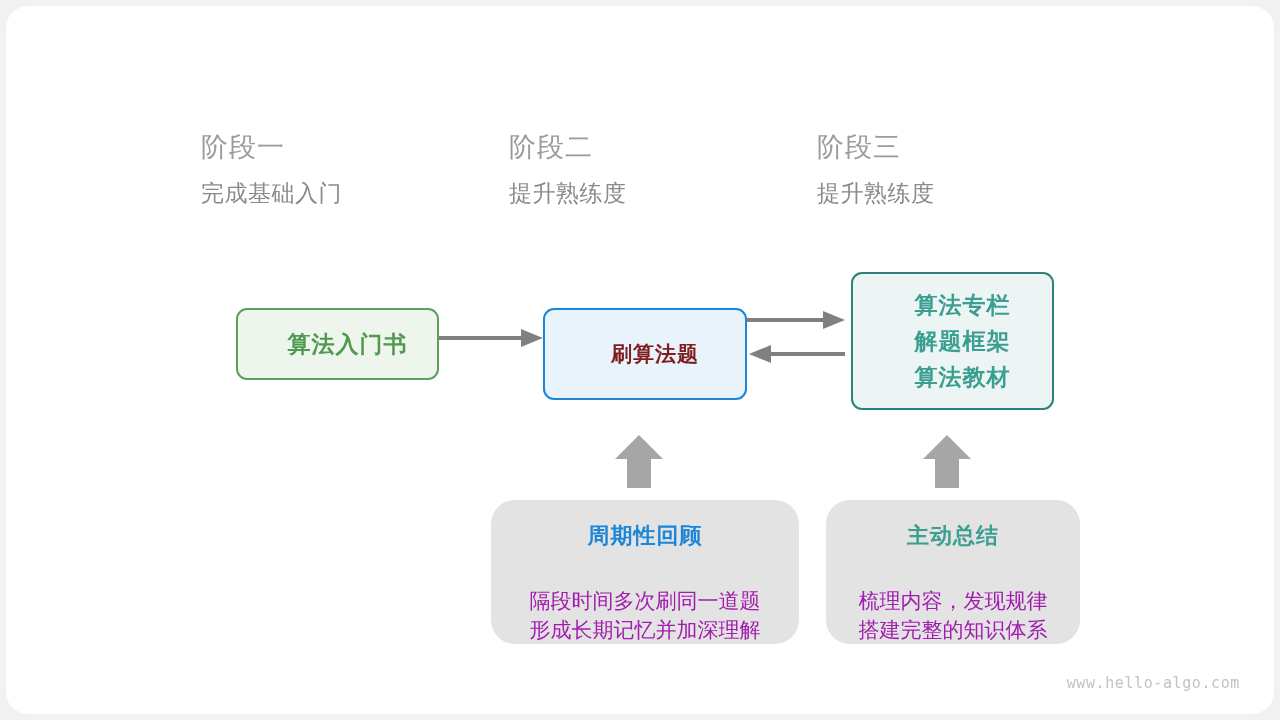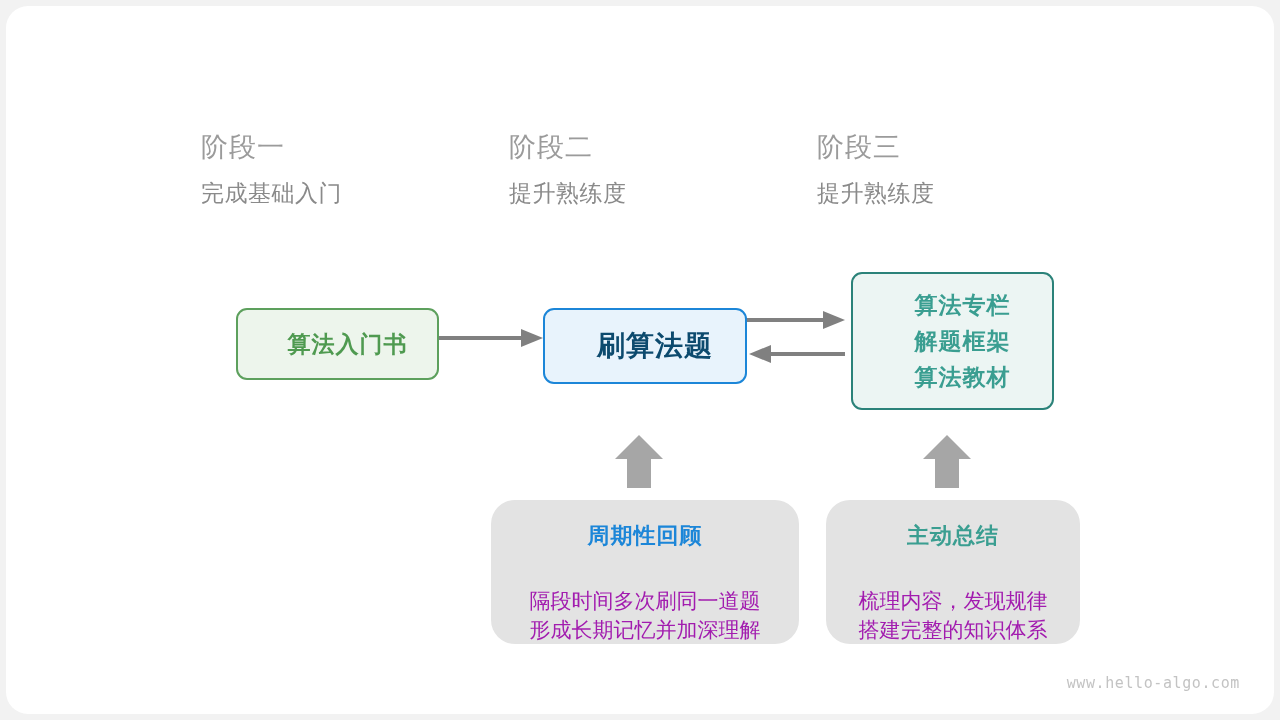--- a/index.html
+++ b/index.html
@@ -75,25 +75,25 @@
   .node-line { line-height: 36px; white-space: nowrap; }
 
   #node-book {
     left: 230px; top: 302px; width: 203px; height: 72px;
     background: #edf5ec;
     border-color: #5da05d;
     color: #4f9a50;
     font-size: 23px;
   }
   #node-practice {
-    left: 537px; top: 302px; width: 204px; height: 76px;
+    left: 537px; top: 302px; width: 204px; height: 92px;
     background: #e8f3fc;
     border-color: #1c86d8;
-    color: #0c4a6e;
-    font-size: 28px;
+    color: #7f1d1d;
+    font-size: 21px;
   }
   #node-resources {
     left: 845px; top: 266px; width: 203px; height: 138px;
     background: #ecf5f3;
     border-color: #2b8279;
     color: #3a9e91;
     font-size: 23px;
   }
 
   

